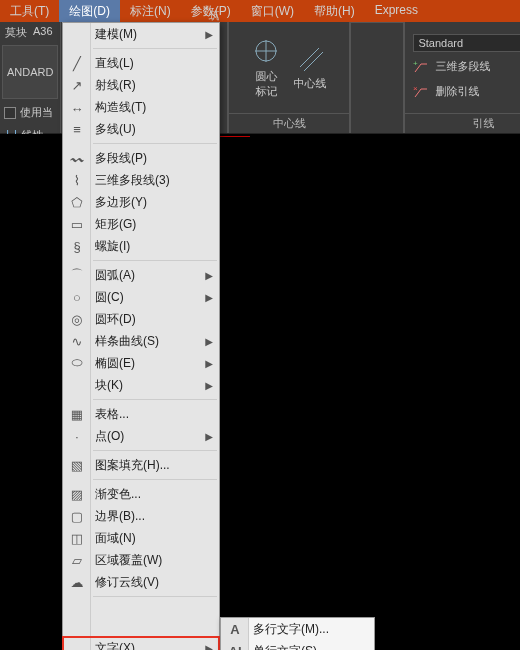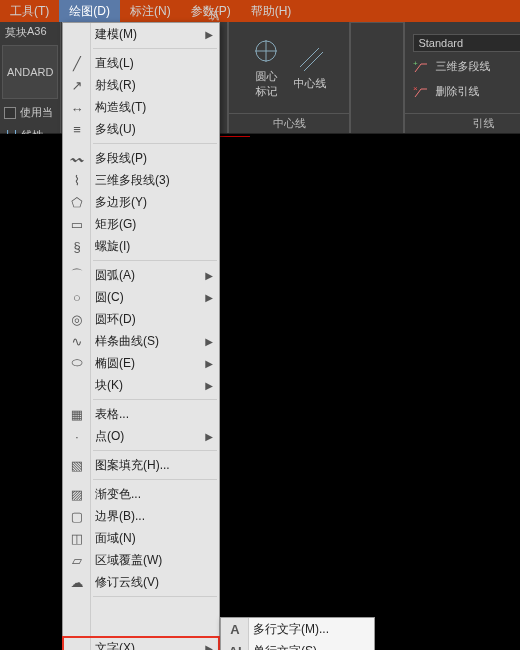--- a/index.html
+++ b/index.html
@@ -46,26 +46,28 @@
   .tri { position:absolute; bottom:2px; right:2px; width:0; height:0; border-left:5px solid transparent; border-bottom:5px solid #888; }
 </style>
 </head>
 <body>
 
 <div class="menubar">
   <div class="menubar-item">工具(T)</div>
   <div class="menubar-item active">绘图(D)</div>
   <div class="menubar-item">标注(N)</div>
   <div class="menubar-item">参数(P)</div>
+  <div class="menubar-item">窗口(W)</div>
   <div class="menubar-item">帮助(H)</div>
+  <div class="menubar-item">Express</div>
 </div>
 
 <div class="ribbon">
   <div class="ribbon-left">
-    <div class="ribbon-left-row" style="display:flex; ">
+    <div class="ribbon-left-row" style="display:flex; gap:6px;">
       <span>莫块</span>
       <span>A36</span>
     </div>
     <div class="andard-box">ANDARD</div>
     <div class="chkbox">
       <div class="chkbox-sq"></div>
       <span>使用当</span>
     </div>
     <div class="linex">
       <span style="color:#8cf;">├┤</span>

